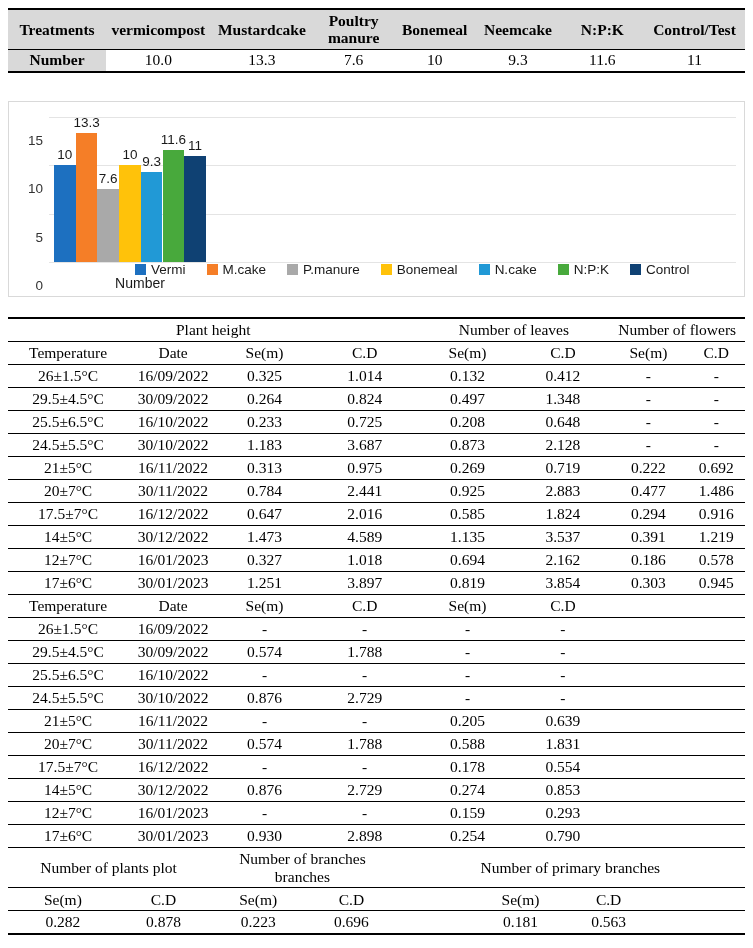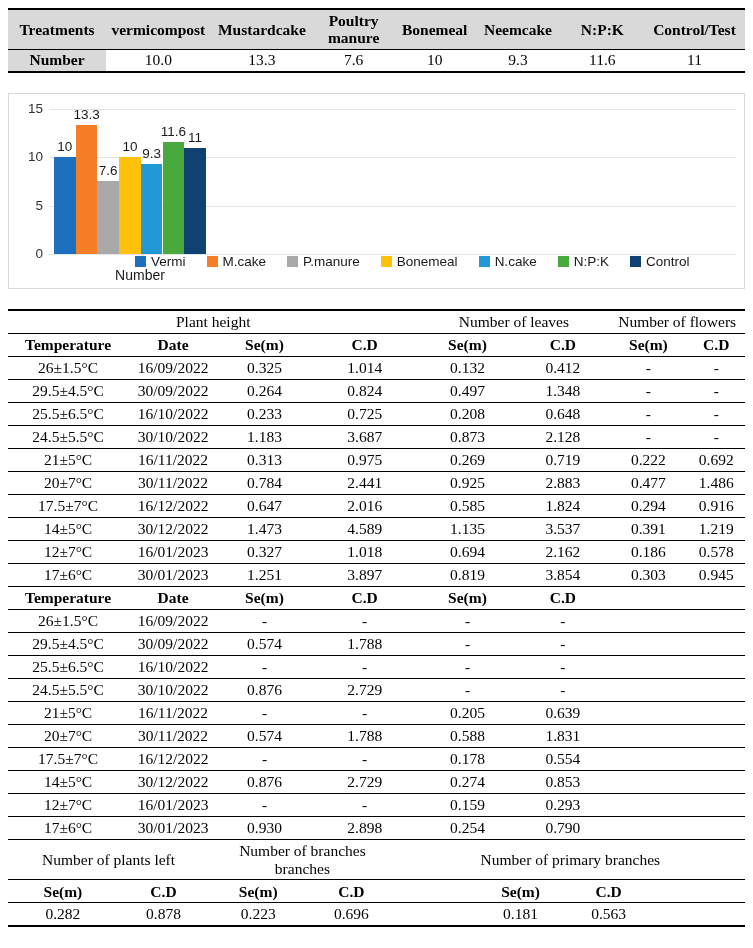--- a/index.html
+++ b/index.html
@@ -2,45 +2,45 @@
 <html><head>
 <meta charset="utf-8">
 <style>
   * { box-sizing: border-box; }
   html,body { margin:0; padding:0; background:#ffffff; }
   body { width:753px; font-family:"Liberation Serif", serif; color:#000; }
   .page { padding:8px 8px 0 8px; }
 
   
   table { border-collapse:collapse; table-layout:fixed; width:737px; }
-  .t-table { border-top:2.5px solid #000; border-bottom:2.5px solid #000; margin-bottom:20px; }
+  .t-table { border-top:2.5px solid #000; border-bottom:2.5px solid #000; margin-bottom:28px; }
   .t-table th, .t-table td { text-align:center; font-size:15.5px; padding:1px 0; vertical-align:middle; }
   .t-table thead th { background:#D9D9D9; font-weight:bold; border-bottom:1.5px solid #000; height:40px; line-height:1.12; }
   .t-table tbody th { background:#D9D9D9; font-weight:bold; height:23px; }
   .t-table tbody td { background:#fff; height:19px; }
 
   
   .chart { position:relative; width:737px; height:196px; border:1px solid #D9D9D9; background:#fff;
            font-family:"Liberation Sans", sans-serif; margin-bottom:20px; }
   .gridline { position:absolute; left:40px; right:8px; height:1px; background:#E4E4E4; }
-  .ytick { position:absolute; left:2px; width:32px; text-align:right; font-size:13.5px; color:#333; }
+  .ytick { position:absolute; left:2px; width:32px; text-align:right; font-size:13.5px; color:#333;margin-top:24px; }
   .bar { position:absolute; }
   .bar-label { position:absolute; transform:translateX(-50%); font-size:13.5px; color:#1a1a1a; white-space:nowrap; }
   .legend { position:absolute; left:126px; top:160px; display:flex; gap:21px; align-items:center; }
   .legend-item { display:flex; align-items:center; gap:5px; font-size:13.5px; color:#1a1a1a; white-space:nowrap; }
   .swatch { width:11px; height:11px; display:inline-block; }
   .xlabel { position:absolute; left:100px; top:173px; width:62px; text-align:center; font-size:14px; color:#1a1a1a; }
 
   
   .m-table { border-top:2.5px solid #000; }
   .m-table td, .m-table th, .b-table td, .b-table th { text-align:center; font-size:15.5px; padding:2px 1px;
       height:23px; line-height:1.15; vertical-align:middle; }
   .m-table tr, .b-table tr { border-bottom:1px solid #000; }
   .group-head { font-weight:normal; }
-  .col-head { font-weight:bold; }
+  .col-head { font-weight:normal; }
   .b-table { border-bottom:2.5px solid #000; }
 </style>
 </head>
 <body>
 
 <div class="page">
 
   <table class="t-table">
     <colgroup>
       <col style="width:13.3%">
@@ -382,21 +382,21 @@
         <col style="width:12.4%">
         <col style="width:13.3%">
         <col style="width:12.0%">
       <col style="width:10.0%">
         <col style="width:13.9%">
         <col style="width:10.0%">
         <col style="width:13.5%">
     </colgroup>
     <tbody id="bt-body">
         <tr class="group-head">
-          <td colspan="2">Number of plants left</td>
+          <td colspan="2">Number of plants plot</td>
           <td colspan="2">Number of branches branches</td>
           <td colspan="4">Number of primary branches</td>
         </tr>
         <tr class="col-head">
           <td>Se(m)</td>
           <td>C.D</td>
           <td>Se(m)</td>
           <td>C.D</td>
           <td></td>
           <td>Se(m)</td>

